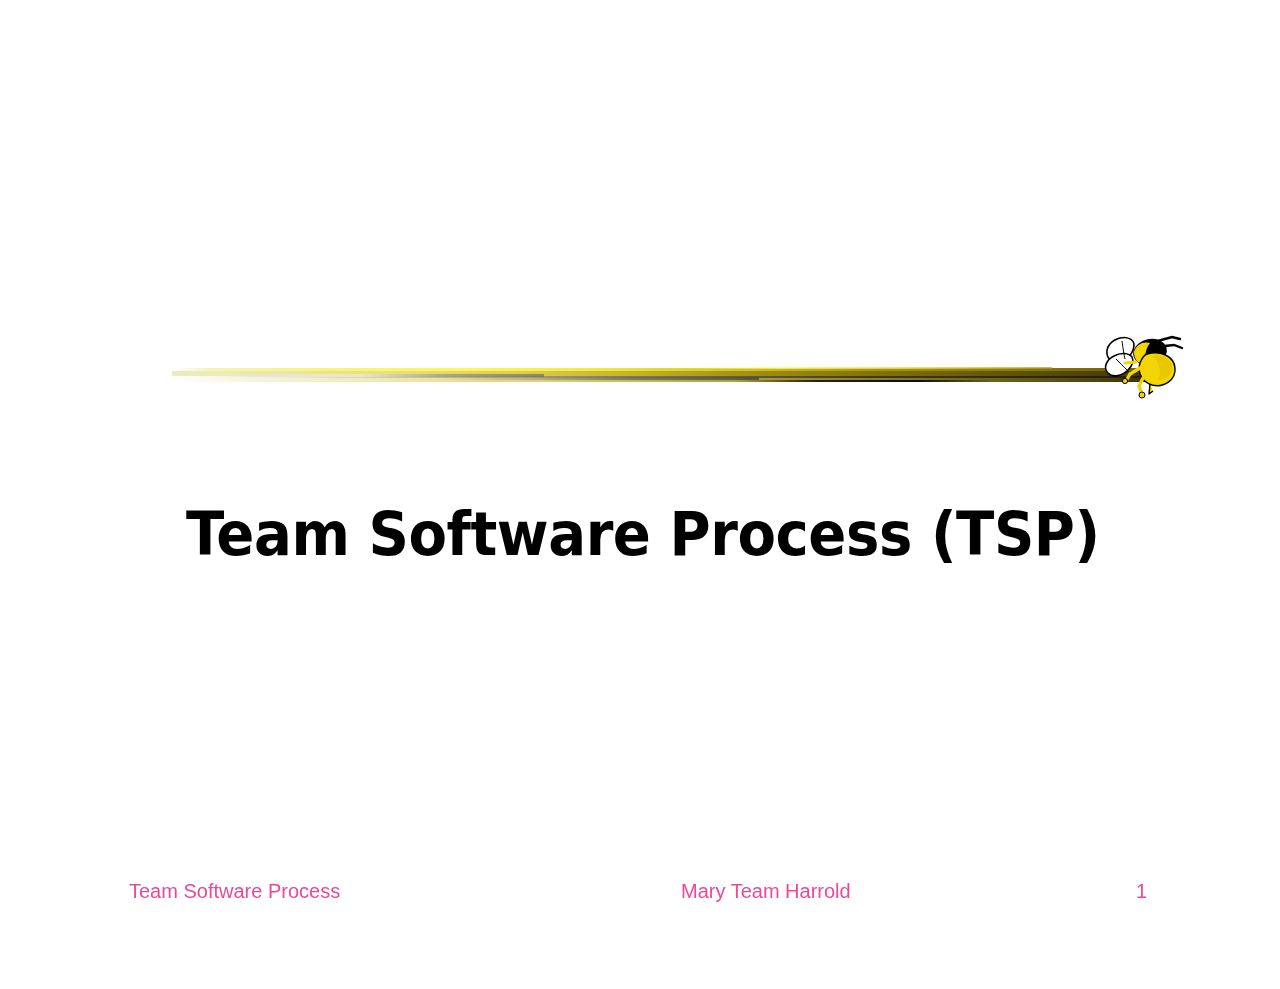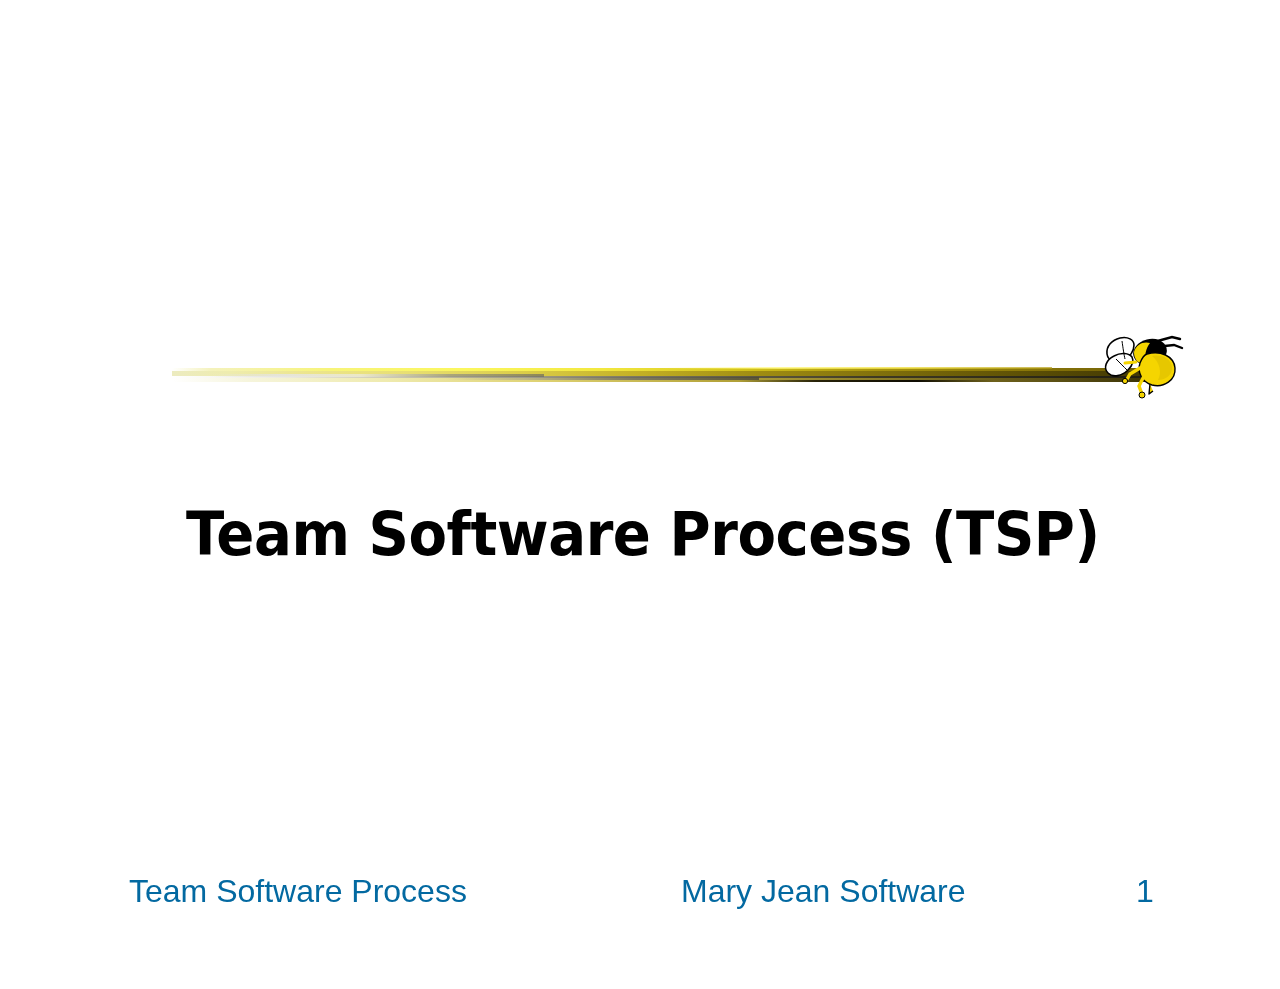--- a/index.html
+++ b/index.html
@@ -180,23 +180,23 @@
   .footer {
     position: absolute;
     left: 0;
     top: 876px;
     width: 1280px;
     height: 34px;
   }
   .footer-cell {
     position: absolute;
     font-family: "Liberation Sans", sans-serif;
-    font-size: 32px;
+    font-size: 20px;
     line-height: 30px;
-    color: #0369a1;
+    color: #ec4899;
     white-space: nowrap;
   }
   .footer-left   { left: 129px; top: 0; }
   .footer-center { left: 681px; top: 0; }
   .footer-right  { left: 1136px; top: 0; }
 </style>
 </head>
 <body>
 
 <div class="slide">
@@ -241,17 +241,17 @@
 
       <circle cx="50" cy="67" r="3" fill="#f5d500" stroke="#000000" stroke-width="1"></circle>
       <circle cx="33" cy="53" r="2.6" fill="#f5d500" stroke="#000000" stroke-width="1"></circle>
     </svg>
   </div>
 
   <div class="title">Team Software Process (TSP)</div>
 
   <div class="footer">
     <div class="footer-cell footer-left">Team Software Process</div>
-    <div class="footer-cell footer-center">Mary Jean Software</div>
+    <div class="footer-cell footer-center">Mary Team Harrold</div>
     <div class="footer-cell footer-right">1</div>
   </div>
 
 </div>
 
 </body></html>

